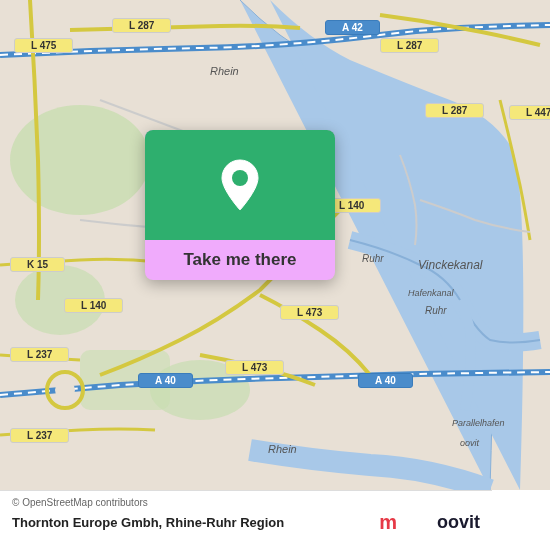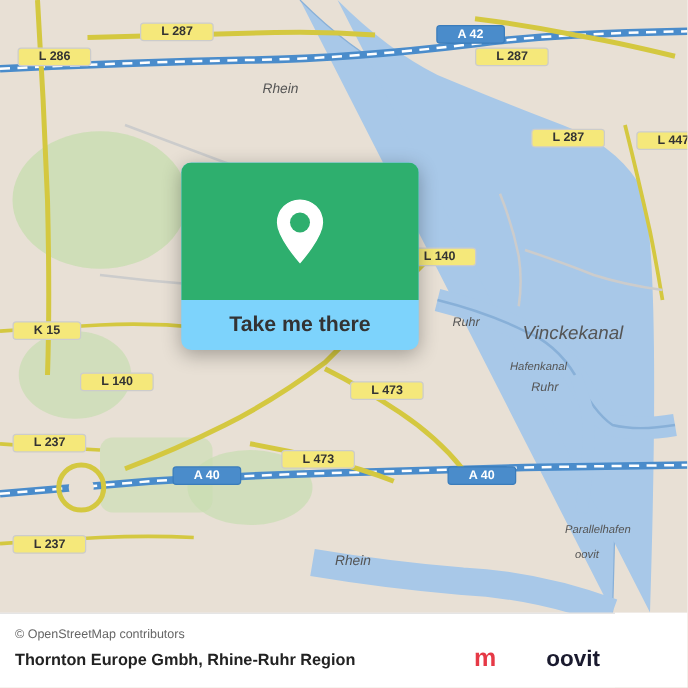--- a/index.html
+++ b/index.html
@@ -45,21 +45,21 @@
       color: white;
       border-color: #3a7cbb;
     }
 
     
     #popup-card {
       position: absolute;
       top: 130px;
       left: 145px;
       width: 190px;
-      background: #7dd3fc;
+      background: #f0abfc;
       border-radius: 8px;
       box-shadow: 0 4px 15px rgba(0,0,0,0.3);
       overflow: hidden;
       z-index: 10;
     }
 
     #popup-top {
       background: #2eaf6e;
       height: 110px;
       display: flex;
@@ -88,21 +88,20 @@
     }
 
     
     #bottom-bar {
       width: 492px;
       height: 60px;
       background: white;
       border-top: 1px solid #ddd;
       display: flex;
       flex-direction: column;
-      justify-content: center;
       padding: 6px 12px;
     }
 
     #attribution {
       font-size: 10px;
       color: #666;
       margin-bottom: 3px;
     }
 
     #location-info {
@@ -187,41 +186,41 @@
     <path d="M 100 100 Q 140 115 180 130 Q 220 145 260 155" fill="none" stroke="#ccc" stroke-width="2"></path>
     <path d="M 150 180 Q 190 185 230 188 Q 260 190 290 195" fill="none" stroke="#ccc" stroke-width="2"></path>
     <path d="M 80 220 Q 120 225 160 228 Q 200 230 240 228" fill="none" stroke="#ccc" stroke-width="2"></path>
     <path d="M 400 155 Q 410 180 415 205 Q 418 225 415 245" fill="none" stroke="#ccc" stroke-width="2"></path>
     <path d="M 420 200 Q 450 210 475 220 Q 500 228 530 232" fill="none" stroke="#ccc" stroke-width="2"></path>
 
     <circle cx="65" cy="390" r="18" fill="none" stroke="#d4c840" stroke-width="4"></circle>
     <circle cx="65" cy="390" r="10" fill="#e8e0d5"></circle>
   </svg>
 
-  <div class="road-label blue" style="top:20px;left:325px;margin-left:24px;">A 42</div>
-  <div class="road-label" style="top:38px;left:14px;">L 286</div>
+  <div class="road-label blue" style="top:20px;left:325px;">A 42</div>
+  <div class="road-label" style="top:38px;left:14px;">L 475</div>
   <div class="road-label" style="top:18px;left:112px;">L 287</div>
   <div class="road-label" style="top:38px;left:380px;">L 287</div>
   <div class="road-label" style="top:103px;left:425px;">L 287</div>
   <div class="road-label" style="top:105px;left:487px;margin-left:22px;">L 447</div>
   <div class="road-label" style="top:198px;left:322px;">L 140</div>
   <div class="road-label" style="top:298px;left:64px;">L 140</div>
   <div class="road-label" style="top:257px;left:10px;">K 15</div>
   <div class="road-label" style="top:305px;left:280px;">L 473</div>
   <div class="road-label" style="top:360px;left:225px;">L 473</div>
   <div class="road-label blue" style="top:373px;left:358px;">A 40</div>
   <div class="road-label blue" style="top:373px;left:138px;">A 40</div>
   <div class="road-label" style="top:347px;left:10px;">L 237</div>
   <div class="road-label" style="top:428px;left:10px;">L 237</div>
 
   <div style="position:absolute;top:65px;left:210px;font-size:11px;color:#555;font-style:italic;">Rhein</div>
   <div style="position:absolute;top:253px;left:362px;font-size:10px;color:#555;font-style:italic;">Ruhr</div>
   <div style="position:absolute;top:305px;left:425px;font-size:10px;color:#555;font-style:italic;">Ruhr</div>
   <div style="position:absolute;top:288px;left:408px;font-size:9px;color:#555;font-style:italic;">Hafenkanal</div>
-  <div style="position:absolute;top:258px;left:418px;font-size:15px;color:#555;font-style:italic;">Vinckekanal</div>
+  <div style="position:absolute;top:258px;left:418px;font-size:12px;color:#555;font-style:italic;">Vinckekanal</div>
   <div style="position:absolute;top:443px;left:268px;font-size:11px;color:#555;font-style:italic;">Rhein</div>
   <div style="position:absolute;top:418px;left:452px;font-size:9px;color:#555;font-style:italic;">Parallelhafen</div>
   <div style="position:absolute;top:438px;left:460px;font-size:9px;color:#555;font-style:italic;">oovit</div>
 
   <div id="popup-card">
     <div id="popup-top">
 
       <svg class="pin-icon" viewBox="0 0 44 54">
         <path d="M22 2 C12 2 4 10 4 20 C4 32 22 52 22 52 C22 52 40 32 40 20 C40 10 32 2 22 2 Z" fill="white" stroke="white" stroke-width="1"></path>
         <circle cx="22" cy="20" r="8" fill="#2eaf6e"></circle>

